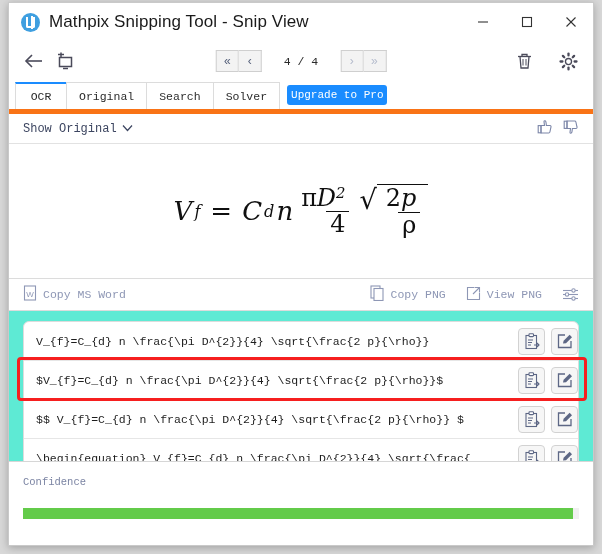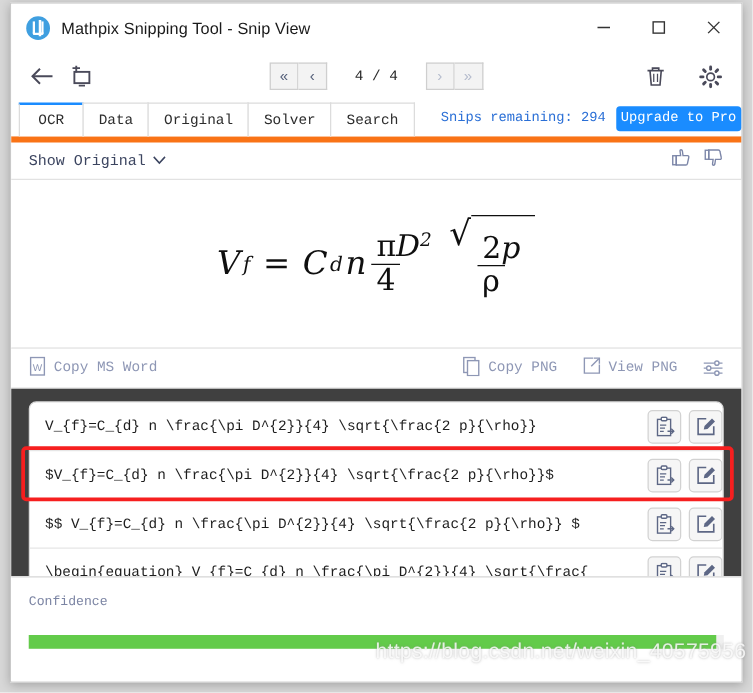--- a/index.html
+++ b/index.html
@@ -31,21 +31,21 @@
   .logo:after{
     content:"";position:absolute;left:5px;top:4px;width:9px;height:11px;
     border:2px solid #ffffff;border-top:none;border-radius:0 0 2px 2px;
     box-sizing:border-box;
   }
   .logo:before{
     content:"";position:absolute;left:10px;top:3px;width:2px;height:13px;
     background:#ffffff;
   }
   .title-text{
-    font-size:13px;color:#1a1a1a;letter-spacing:.1px;
+    font-size:17px;color:#1a1a1a;letter-spacing:.1px;
     font-family:"Liberation Sans", sans-serif;
   }
   .winbtns{margin-left:auto;display:flex;height:38px;}
   .winbtn{
     width:44px;height:38px;display:flex;align-items:center;justify-content:center;
     color:#333;font-size:14px;
   }
   .winbtn svg{display:block;}
   
   .navbar{
@@ -119,22 +119,22 @@
   .formula{
     font-family:"DejaVu Serif", serif;
     font-size:26px;color:#0f0f0f;
     display:flex;align-items:center;gap:2px;
   }
   .var{font-style:italic;}
   .sub{font-size:.62em;font-style:italic;vertical-align:-0.35em;}
   .sup{font-size:.62em;font-style:italic;vertical-align:0.55em;}
   .eq{margin:0 8px;}
   .frac{
-    display:inline-flex;flex-direction:column;align-items:flex-start;
-    vertical-align:middle;margin:12px 2px;line-height:1.05;
+    display:inline-flex;flex-direction:column;align-items:flex-end;
+    vertical-align:middle;margin:0 2px;line-height:1.05;
   }
   .frac .num{padding:0 4px;font-size:.92em;}
   .frac .den{padding:0 4px;font-size:.92em;border-top:1.3px solid #0f0f0f;}
   .sqrt{display:inline-flex;align-items:stretch;margin-left:6px;}
   .sqrt .radical{
     font-size:1.05em;display:flex;align-items:flex-start;
   }
   .sqrt .radicand{
     border-top:1.3px solid #0f0f0f;padding:1px 6px 0 3px;
     display:flex;align-items:center;
@@ -143,21 +143,21 @@
   .copybar{
     flex:0 0 32px;display:flex;align-items:center;padding:0 14px;
     box-sizing:border-box;border-bottom:1px solid #dcdcdc;background:#fff;
     font-family:"Liberation Mono", monospace;font-size:11.5px;color:#8e97b5;
   }
   .cbtn{display:flex;align-items:center;gap:6px;color:#8e97b5;}
   .cright{margin-left:auto;display:flex;align-items:center;gap:20px;}
   
   .results-wrap{
     flex:1 1 auto;padding:10px 14px 12px 14px;box-sizing:border-box;
-    background:#404040;min-height:0;position:relative;
+    background:#5eead4;min-height:0;position:relative;
   }
   .results{
     border:1px solid #dcdcdc;border-radius:6px;background:#fff;
     overflow:hidden;
   }
   .rrow{
     display:flex;align-items:stretch;height:38px;
     border-bottom:1px solid #e6e6e6;position:relative;
   }
   .rrow:last-child{border-bottom:none;}
@@ -279,25 +279,23 @@
             <line x1="15.9" y1="4.1" x2="14.5" y2="5.5"></line>
             <line x1="5.5" y1="14.5" x2="4.1" y2="15.9"></line>
           </g>
         </svg>
       </div>
     </div>
   </div>
 
   <div class="tabrow">
     <div class="tab active">OCR</div>
-    <div class="tab">Data</div>
     <div class="tab">Original</div>
+    <div class="tab">Search</div>
     <div class="tab">Solver</div>
-    <div class="tab">Search</div>
-    <div class="snips">Snips remaining: 294</div>
     <div class="upgrade">Upgrade to Pro</div>
   </div>
 
   <div class="pane">
 
     <div class="showrow">
       <div class="showorig">
         <span>Show Original</span>
         <span>
           <svg width="11" height="8" viewBox="0 0 11 8">
@@ -485,17 +483,16 @@
 
       </div>
       <div class="highlight"></div>
     </div>
 
     <div class="conf">
       <div class="conf-label">Confidence</div>
       <div class="conf-track">
         <div class="conf-fill" id="conf-fill" style="width: 99%; background: rgb(99, 203, 74);"></div>
       </div>
-      <div class="watermark">https://blog.csdn.net/weixin_40575956</div>
     </div>
 
   </div>
 </div>
 
 </body></html>

